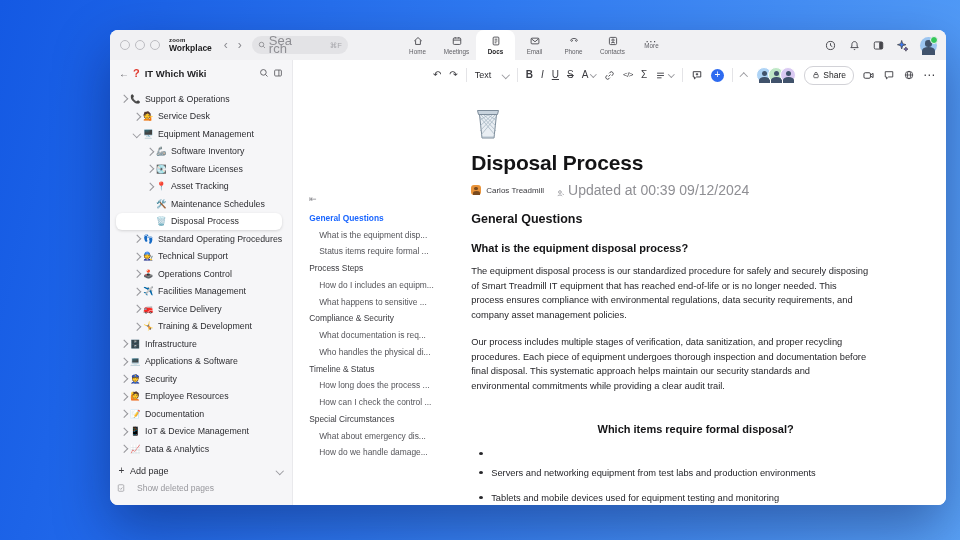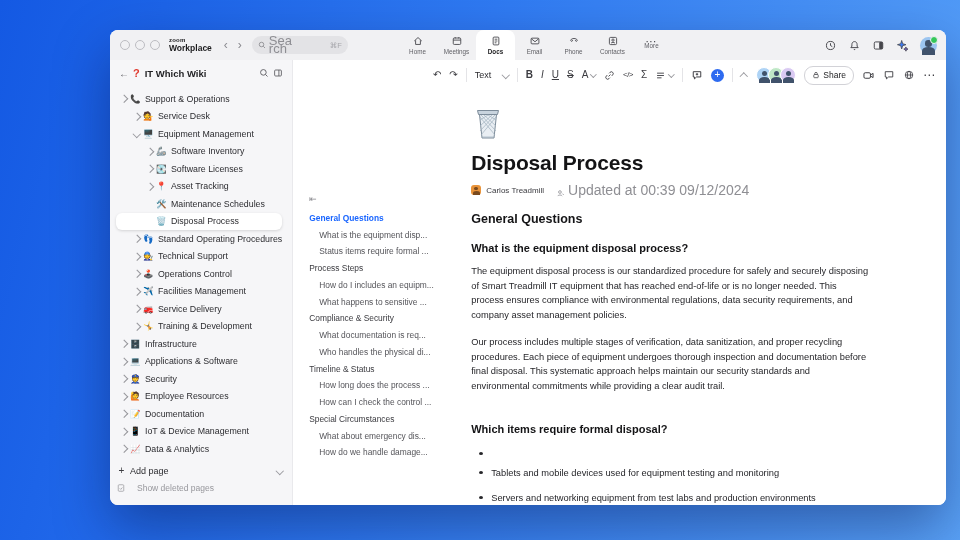--- a/index.html
+++ b/index.html
@@ -97,21 +97,21 @@
   .metarow{display:flex;align-items:center;gap:5px;margin-bottom:14px;}
   .meta-av{position:relative;width:10px;height:10px;border-radius:3px;background:#e8933a;flex:0 0 10px;}
   .meta-av:before{content:"";position:absolute;left:50%;top:18%;width:36%;height:36%;margin-left:-18%;border-radius:50%;background:#7a4a1e;}
   .meta-av:after{content:"";position:absolute;left:50%;bottom:0;width:70%;height:40%;margin-left:-35%;border-radius:50% 50% 0 0;background:#7a4a1e;}
   .meta-name{font-size:8px;font-weight:500;color:#3a3a3f;}
   .meta-upd{font-size:14px;color:#8e8e93;display:flex;align-items:flex-end;gap:3px;margin-left:7px;}
   .meta-upd svg{stroke:#8e8e93;}
   .doc-h2{font-size:12.5px;font-weight:bold;color:#141416;margin:14px 0 12px;}
   .doc-h3{font-size:11px;font-weight:bold;color:#141416;margin:16px 0 10px;}
   .doc-p{font-size:9.3px;line-height:1.56;color:#26262a;margin:0 0 13px;max-width:398px;}
-  .doc-h3.second{margin-top:30px;}
+  .doc-h3.second{margin-top:30px;text-align:center;}
   .blist{margin-top:12px;}
   .brow{display:flex;align-items:flex-start;margin-bottom:12px;max-width:398px;}
   .brow .dot{flex:0 0 4px;width:3px;height:3px;border-radius:50%;background:#26262a;margin:4.5px 8px 0 8px;}
   .brow .btxt{font-size:9.3px;line-height:1.45;color:#26262a;}
 </style>
 </head>
 <body>
 
 <div class="desktop">
   <div class="window">
@@ -525,25 +525,25 @@
             <p class="doc-p">The equipment disposal process is our standardized procedure for safely and securely disposing of Smart Treadmill IT equipment that has reached end-of-life or is no longer needed. This process ensures compliance with environmental regulations, data security requirements, and company asset management policies.</p>
             <p class="doc-p">Our process includes multiple stages of verification, data sanitization, and proper recycling procedures. Each piece of equipment undergoes thorough inspection and documentation before final disposal. This systematic approach helps maintain our security standards and environmental commitments while providing a clear audit trail.</p>
 
             <div class="doc-h3 second">Which items require formal disposal?</div>
             <div class="blist" id="bulletList">
                 <div class="brow">
                   <span class="dot"></span>
                 </div>
                 <div class="brow">
                   <span class="dot"></span>
-                  <span class="btxt">Tablets and mobile devices used for equipment testing and monitoring</span>
+                  <span class="btxt">Servers and networking equipment from test labs and production environments</span>
                 </div>
                 <div class="brow">
                   <span class="dot"></span>
-                  <span class="btxt">Servers and networking equipment from test labs and production environments</span>
+                  <span class="btxt">Tablets and mobile devices used for equipment testing and monitoring</span>
                 </div>
               </div>
           </div>
         </div>
       </div>
     </div>
   </div>
 </div>
 
 </body></html>

